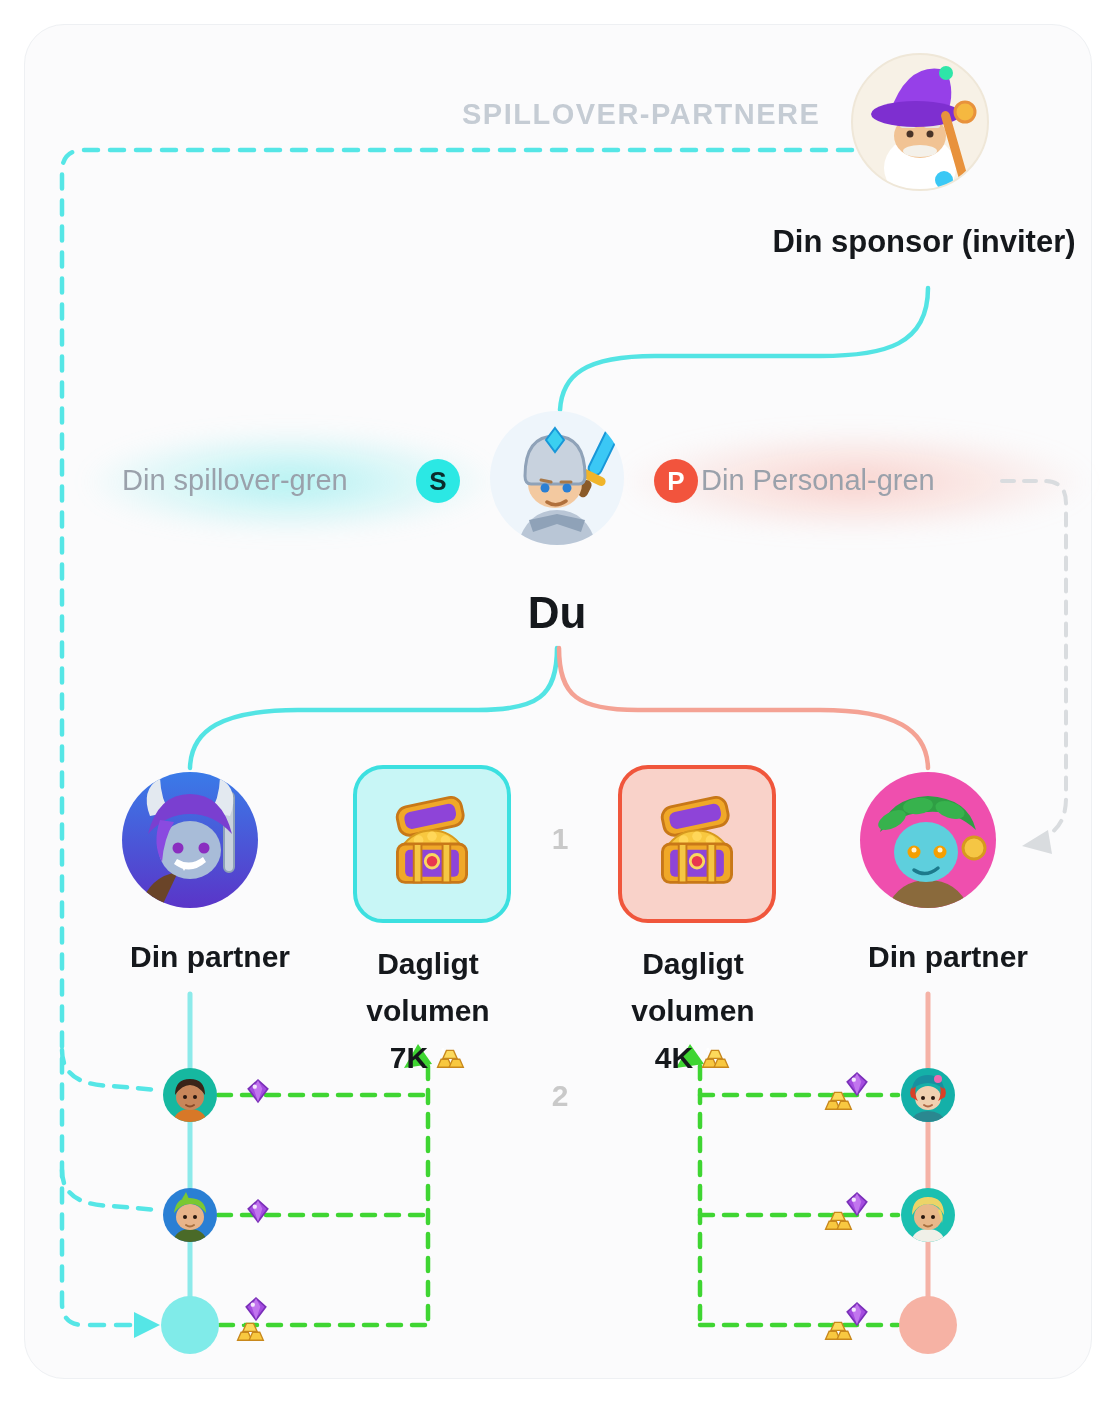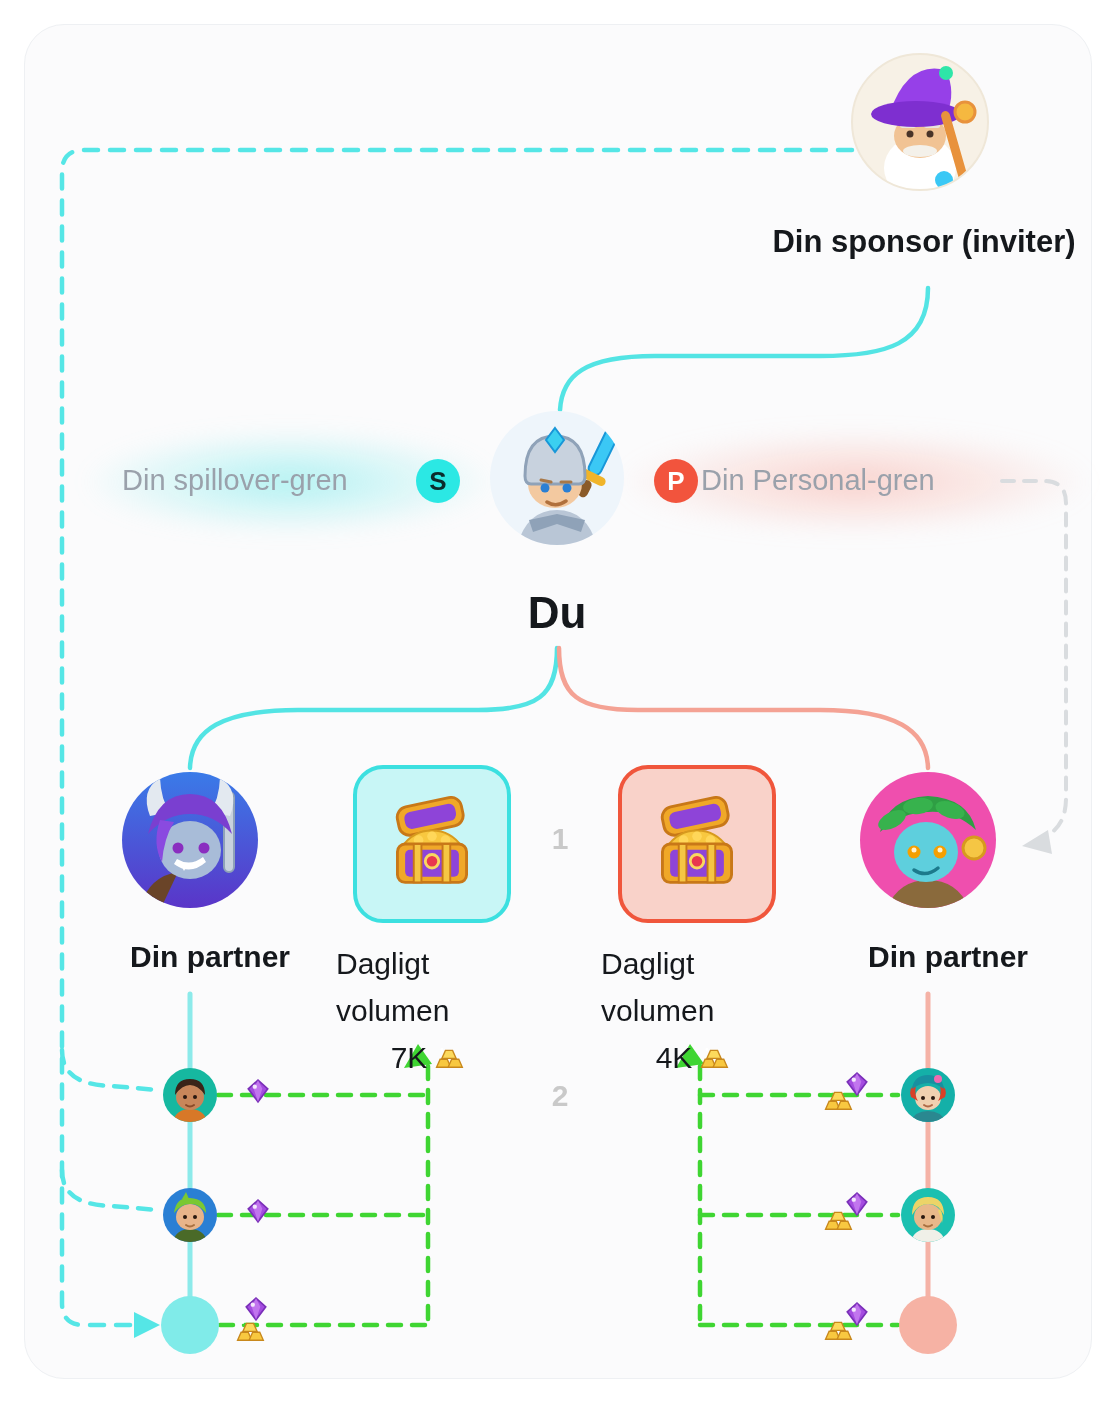--- a/index.html
+++ b/index.html
@@ -26,21 +26,21 @@
   .branch-label{font-size:29px;font-weight:400;color:#9aa1ab;}
   .badge{
     width:44px;height:44px;border-radius:50%;text-align:center;line-height:44px;
     font-size:26px;font-weight:800;
   }
   .badge-s{left:416px;top:459px;background:#2be8e4;color:#0b2c2c;}
   .badge-p{left:654px;top:459px;background:#f2543d;color:#ffffff;}
   .you-label{left:497px;top:588px;width:120px;text-align:center;
     font-size:44px;font-weight:800;color:#15181c;}
   .partner-label{width:200px;text-align:right;font-size:30px;font-weight:800;color:#15181c;}
-  .volume-label{width:184px;text-align:left;font-size:30px;font-weight:400;color:#15181c;line-height:47px;}
+  .volume-label{width:184px;text-align:center;font-size:30px;font-weight:700;color:#15181c;line-height:47px;}
   .volume-value-row{display:flex;align-items:center;justify-content:center;gap:6px;}
   .step-num{width:30px;text-align:center;font-size:30px;font-weight:600;color:#c9c9c9;}
   .chest-box{
     width:150px;height:150px;border-radius:30px;
     display:flex;align-items:center;justify-content:center;
   }
   .chest-box-left{left:353px;top:765px;background:#c8f6f6;border:4px solid #3ce0e0;}
   .chest-box-right{left:618px;top:765px;background:#f9d2c9;border:4px solid #f0563c;}
   .avatar{border-radius:50%;}
   .leaf-circle{width:58px;height:58px;border-radius:50%;}
@@ -80,20 +80,21 @@
     <path d="M 220 1325 L 426 1325" stroke="#3fd532" stroke-width="4.5" stroke-dasharray="13 11" stroke-linecap="round" fill="none"></path>
     <polygon points="404,1068 418,1044 432,1064" fill="#3fd532"></polygon>
 
     <path d="M 700 1066 L 700 1325" stroke="#3fd532" stroke-width="4.5" stroke-dasharray="13 11" stroke-linecap="round" fill="none"></path>
     <path d="M 700 1095 L 898 1095" stroke="#3fd532" stroke-width="4.5" stroke-dasharray="13 11" stroke-linecap="round" fill="none"></path>
     <path d="M 700 1215 L 898 1215" stroke="#3fd532" stroke-width="4.5" stroke-dasharray="13 11" stroke-linecap="round" fill="none"></path>
     <path d="M 700 1325 L 898 1325" stroke="#3fd532" stroke-width="4.5" stroke-dasharray="13 11" stroke-linecap="round" fill="none"></path>
     <polygon points="676,1068 690,1044 704,1064" fill="#3fd532"></polygon>
   </svg>
 
+  <div class="abs title">SPILLOVER-PARTNERE</div>
 
   <div class="abs avatar" style="left:850px;top:52px;width:140px;height:140px;">
     <svg viewBox="0 0 140 140" width="140" height="140">
       <defs>
           <clipPath id="cw">
             <circle cx="70" cy="70" r="68"></circle>
           </clipPath>
         </defs>
       <circle cx="70" cy="70" r="68" fill="#f7f1e6"></circle>
       <g clip-path="url(#cw)">

